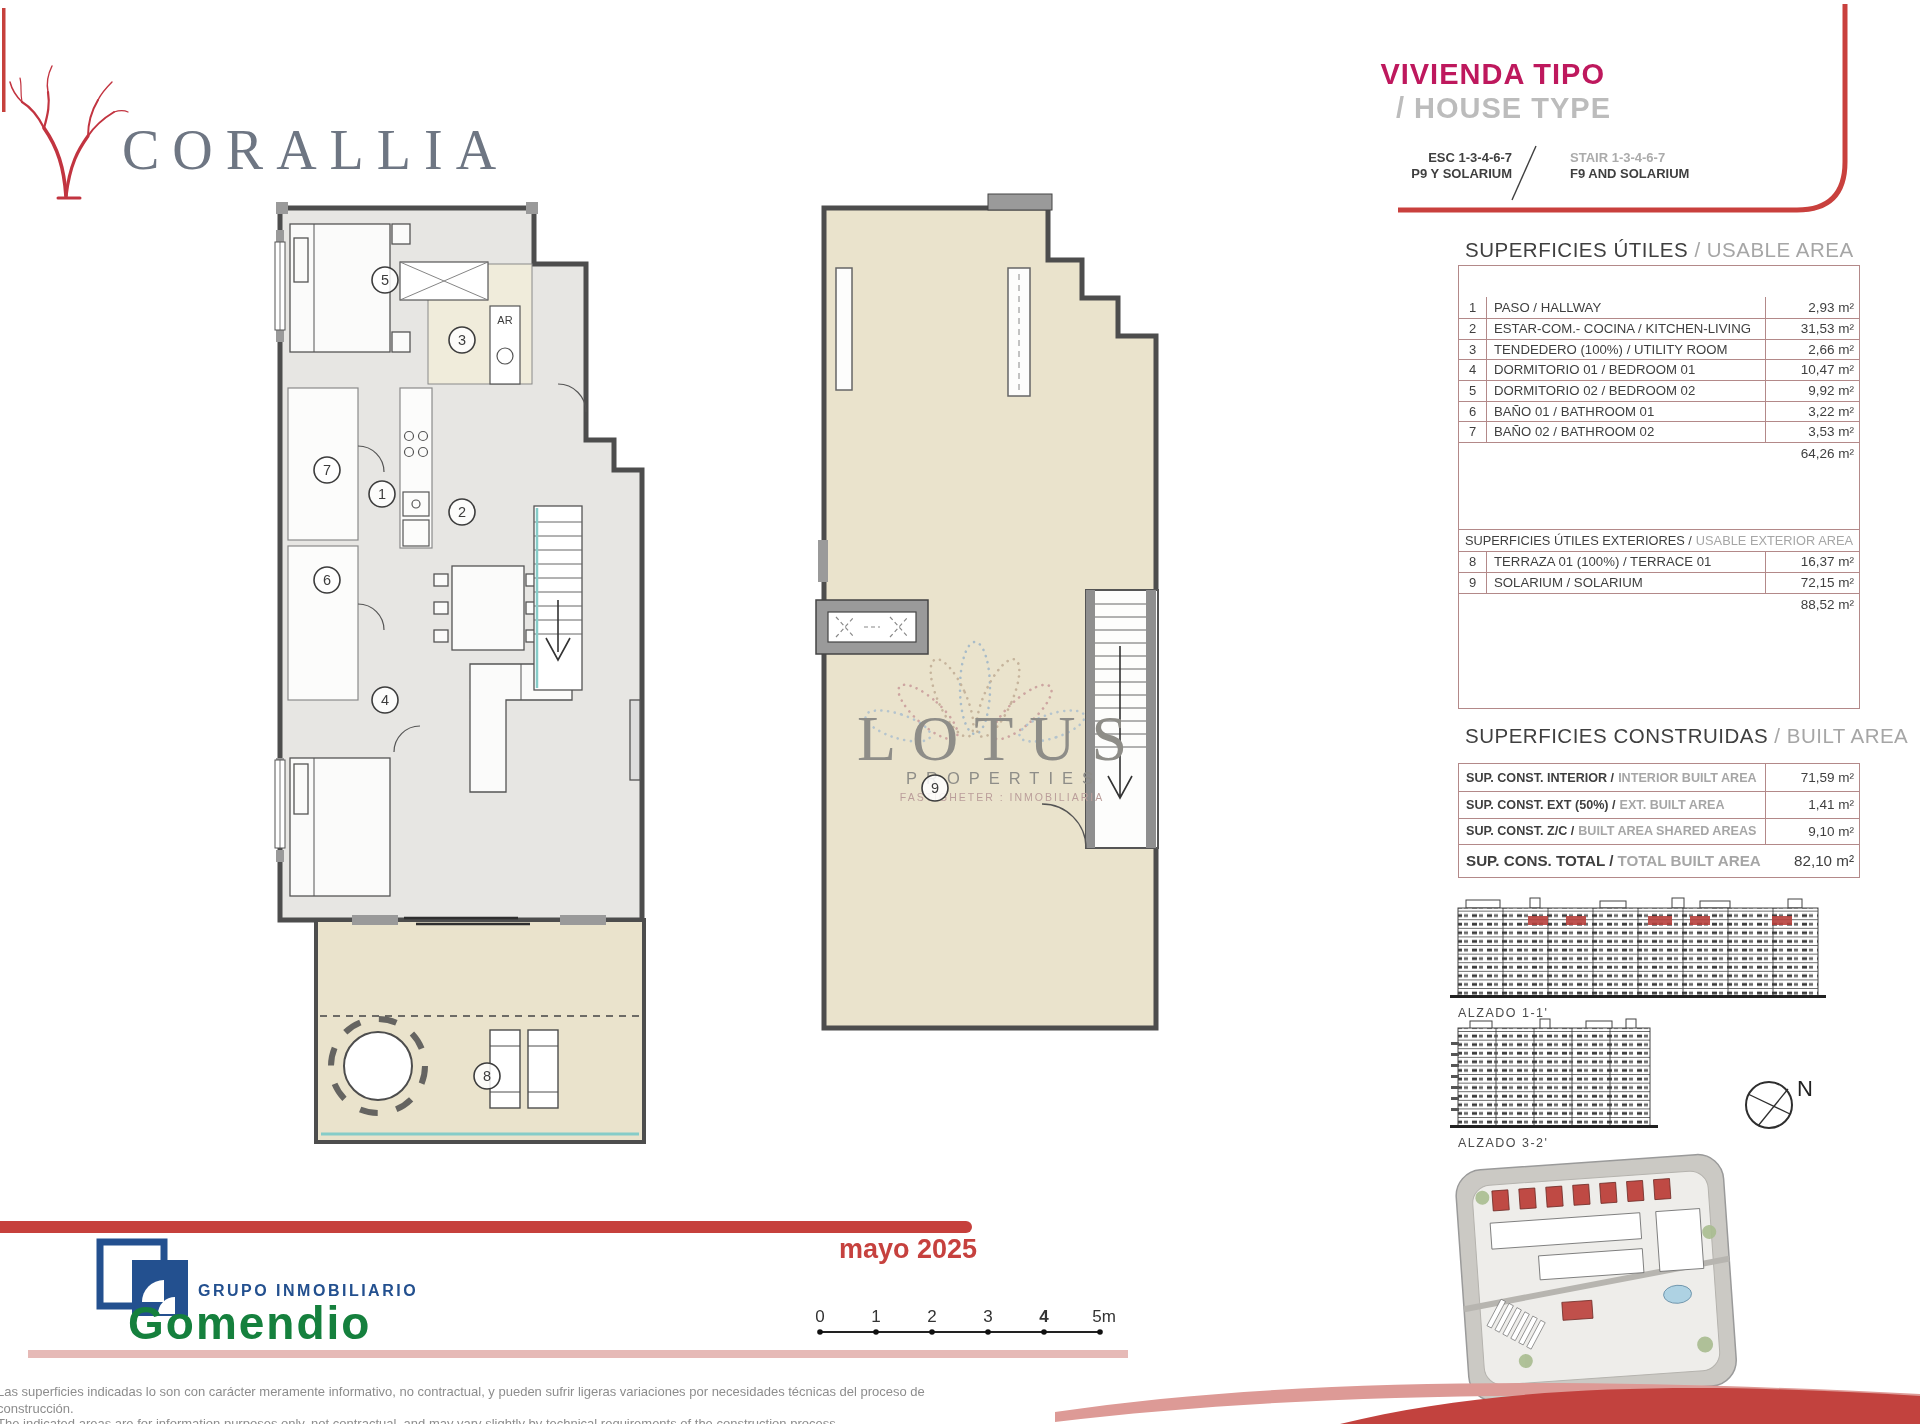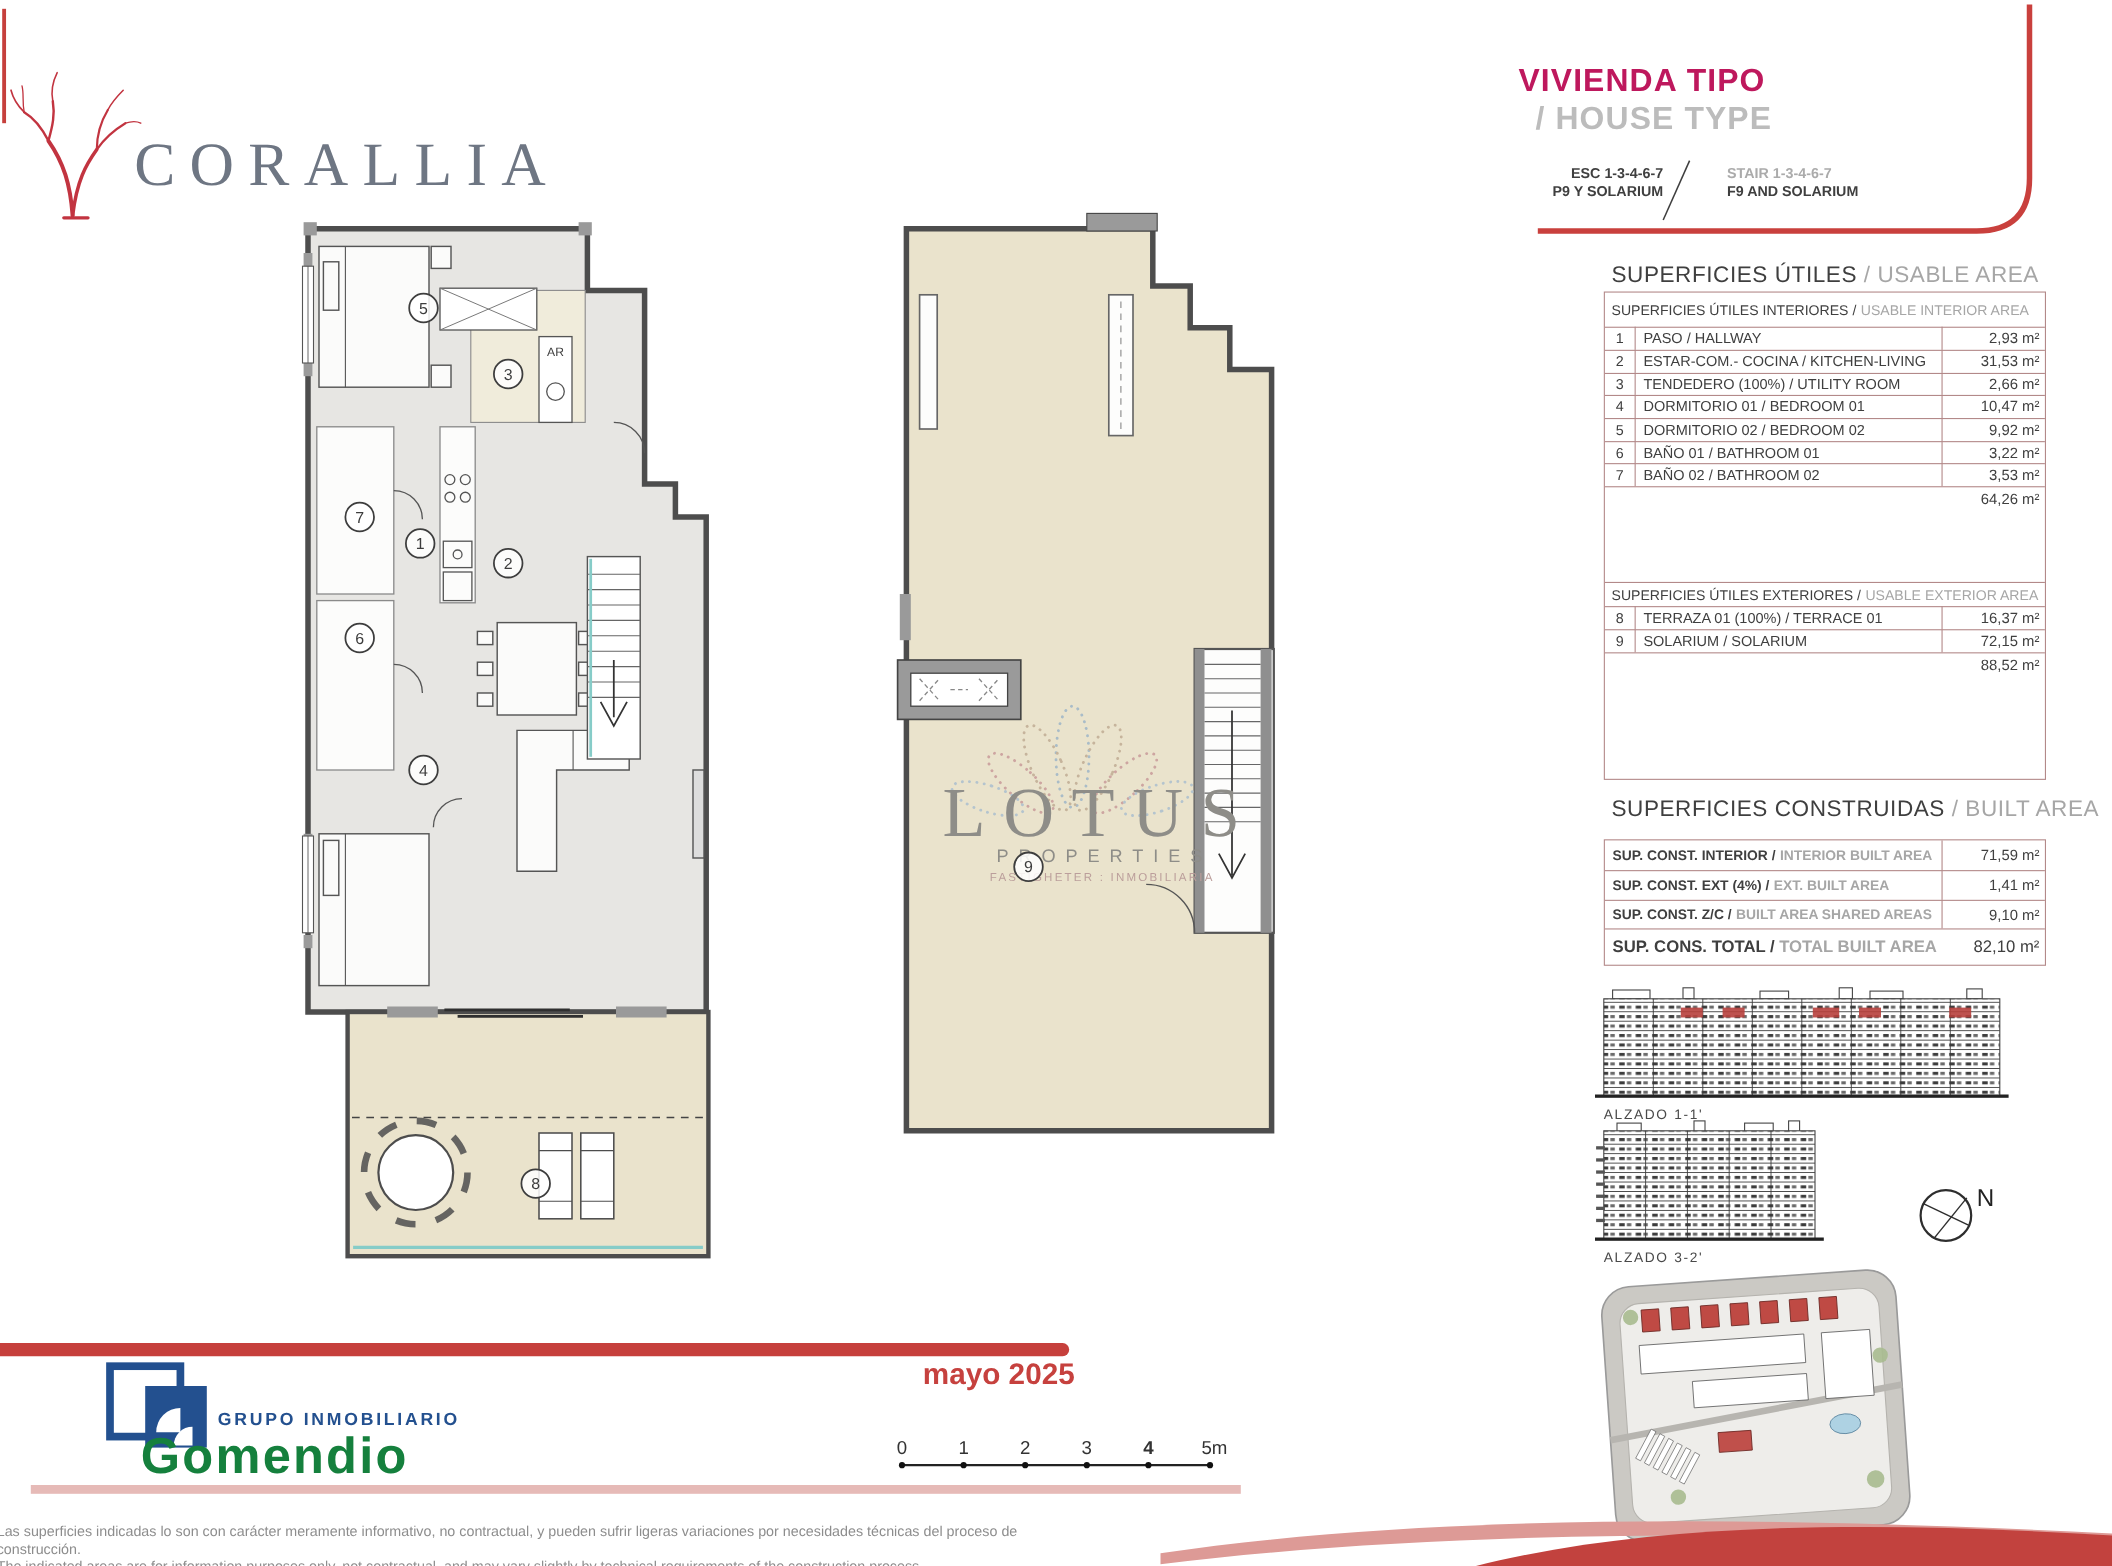--- a/index.html
+++ b/index.html
@@ -393,24 +393,20 @@
     <div>F9 AND SOLARIUM</div>
   </div>
 </div>
 
 <div class="ov sect t1t">
   <span class="es">SUPERFICIES ÚTILES</span>
   <span class="en">/ USABLE AREA</span>
 </div>
 
 <div class="tbl" style="left:1458px;top:265px;width:400px;height:442px;">
-  <div class="thead" style="top:0;height:31px;">
-    <span class="es">SUPERFICIES ÚTILES INTERIORES /</span>
-    <span class="en">USABLE INTERIOR AREA</span>
-  </div>
   <div class="trow" style="top:31px;height:21px;">
     <div class="tnum">1</div>
     <div class="tname">PASO / HALLWAY</div>
     <div class="tval">2,93 m²</div>
   </div>
   <div class="trow" style="top:52px;height:21px;">
     <div class="tnum">2</div>
     <div class="tname">ESTAR-COM.- COCINA / KITCHEN-LIVING</div>
     <div class="tval">31,53 m²</div>
   </div>
@@ -467,21 +463,21 @@
 <div class="tbl" style="left:1458px;top:763px;width:400px;height:113px;">
   <div class="brow" style="top:0;height:27px;">
     <div class="lbl">
           <span class="es">SUP. CONST. INTERIOR /</span>
       <span class="en">INTERIOR BUILT AREA</span>
         </div>
     <div class="tval">71,59 m²</div>
   </div>
   <div class="brow" style="top:27px;height:27px;">
     <div class="lbl">
-          <span class="es">SUP. CONST. EXT (4%) /</span>
+          <span class="es">SUP. CONST. EXT (50%) /</span>
       <span class="en">EXT. BUILT AREA</span>
         </div>
     <div class="tval">1,41 m²</div>
   </div>
   <div class="brow" style="top:54px;height:26px;">
     <div class="lbl">
           <span class="es">SUP. CONST. Z/C /</span>
       <span class="en">BUILT AREA SHARED AREAS</span>
         </div>
     <div class="tval">9,10 m²</div>

